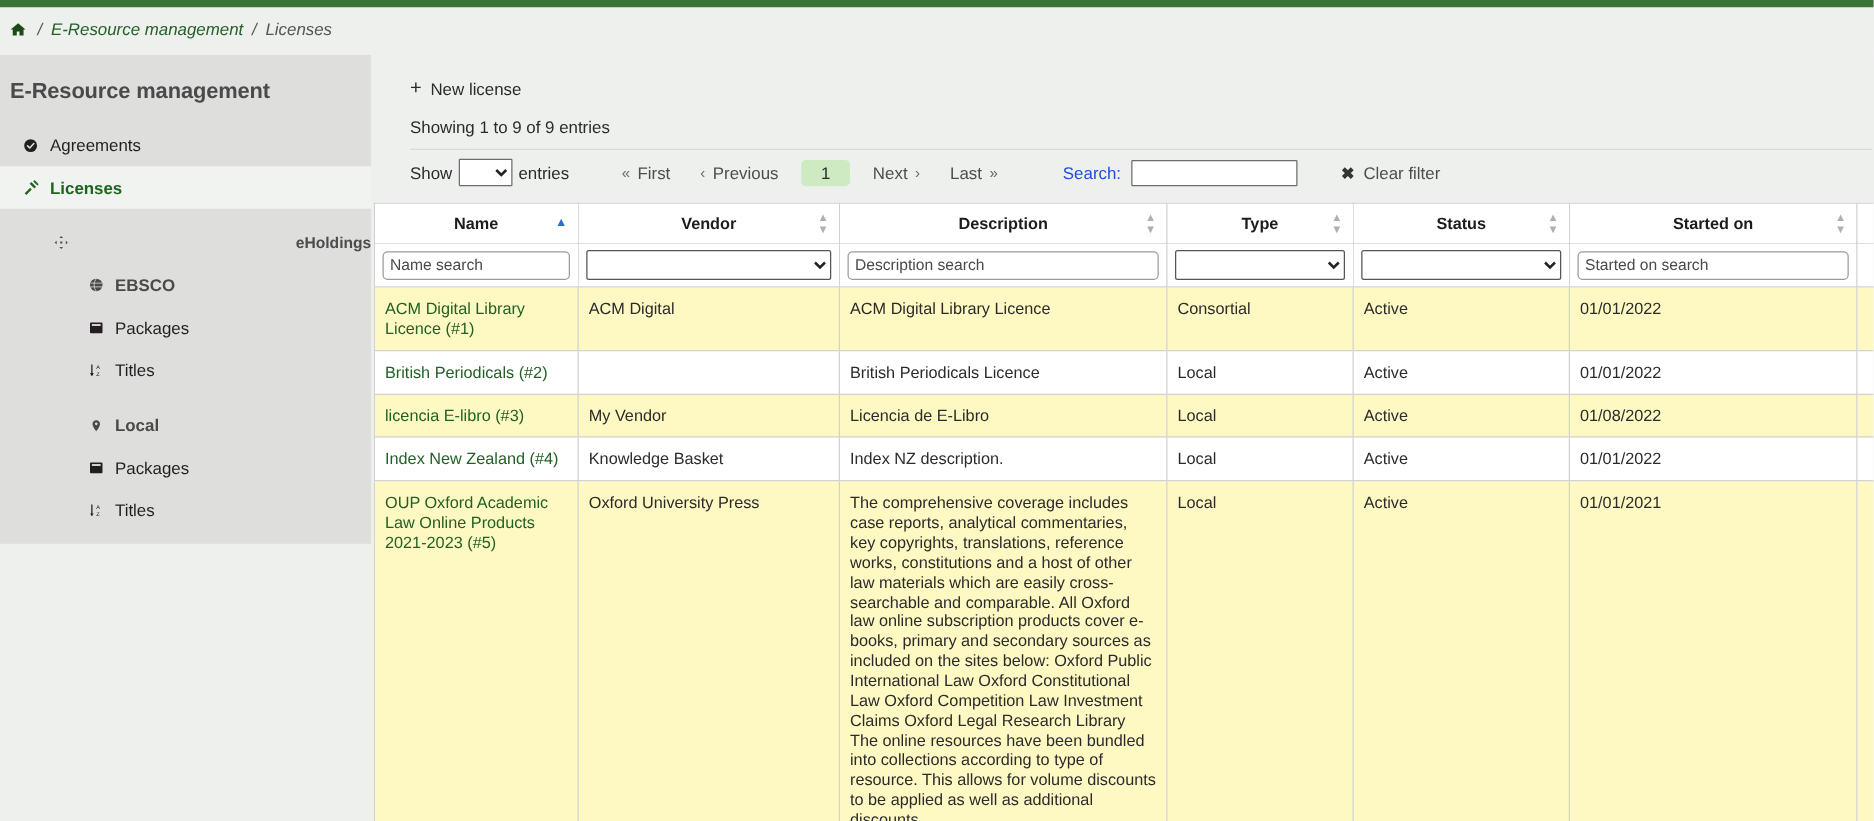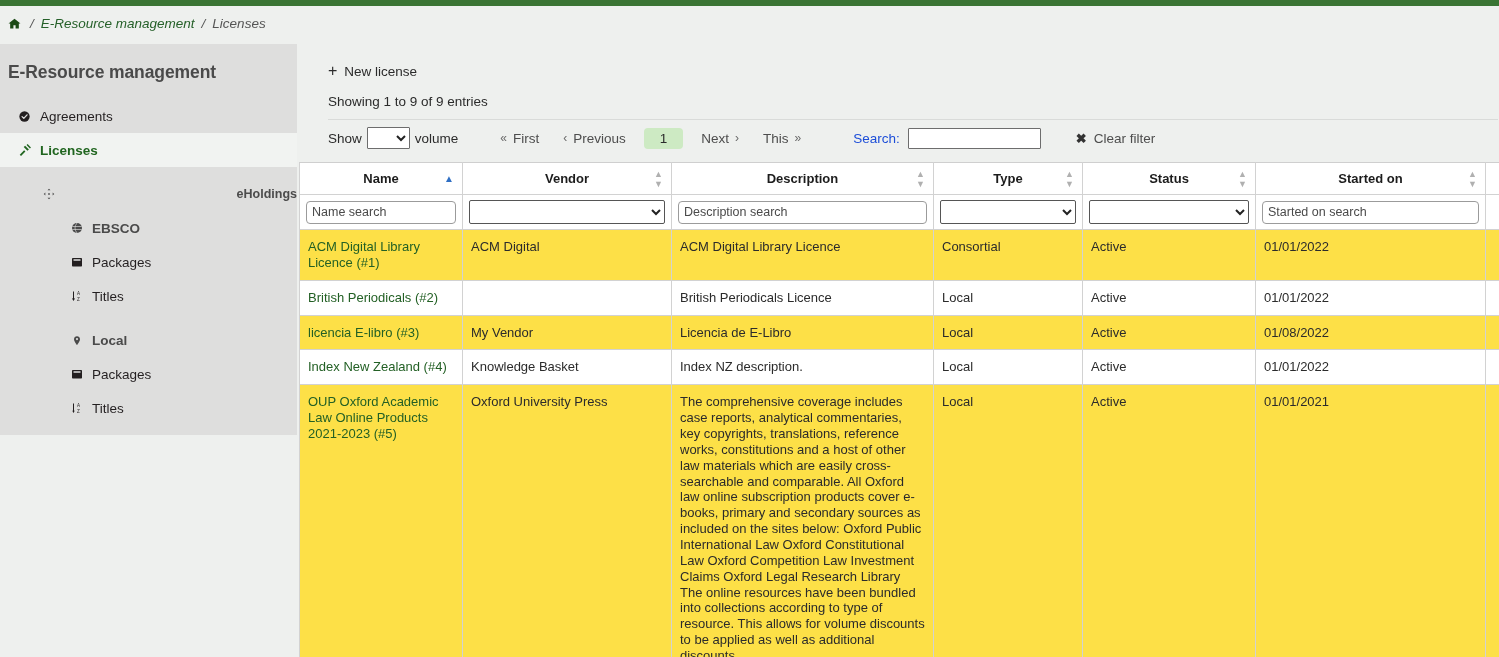--- a/index.html
+++ b/index.html
@@ -215,21 +215,21 @@
     color: #222;
   }
   table.dt tbody td {
     border: 1px solid #d2d2d2;
     padding: 9px 8px 9px 8px;
     vertical-align: top;
     font-size: 13px;
     color: #2b2b2b;
     line-height: 1.22;
   }
-  table.dt tbody tr.odd td { background: #fde047; }
+  table.dt tbody tr.odd td { background: #fef9c3; }
   table.dt tbody tr.even td { background: #ffffff; }
   table.dt tbody td a.name-link {
     color: #236025; text-decoration: none; cursor: pointer;
   }
   
   col.c-name   { width: 163px; }
   col.c-vendor { width: 209px; }
   col.c-desc   { width: 262px; }
   col.c-type   { width: 149px; }
   col.c-status { width: 173px; }
@@ -370,39 +370,39 @@
     <div class="showing">Showing 1 to 9 of 9 entries</div>
 
     <div class="ctl-divider"></div>
 
     <div class="controls">
       <div class="lengthbox">
         <span>Show</span>
         <select class="len">
           <option>20</option>
         </select>
-        <span>volume</span>
+        <span>entries</span>
       </div>
 
       <div class="pager">
         <a class="pg">
           <span class="chev">«</span>
           <span>First</span>
         </a>
         <a class="pg">
           <span class="chev">‹</span>
           <span>Previous</span>
         </a>
         <a class="pg num">1</a>
         <a class="pg">
           <span>Next</span>
           <span class="chev">›</span>
         </a>
         <a class="pg">
-          <span>This</span>
+          <span>Last</span>
           <span class="chev">»</span>
         </a>
       </div>
 
       <div class="searchbox">
         <label>Search:</label>
         <input type="text" value="" placeholder="" style="">
       </div>
 
       <a class="clearfilter">

